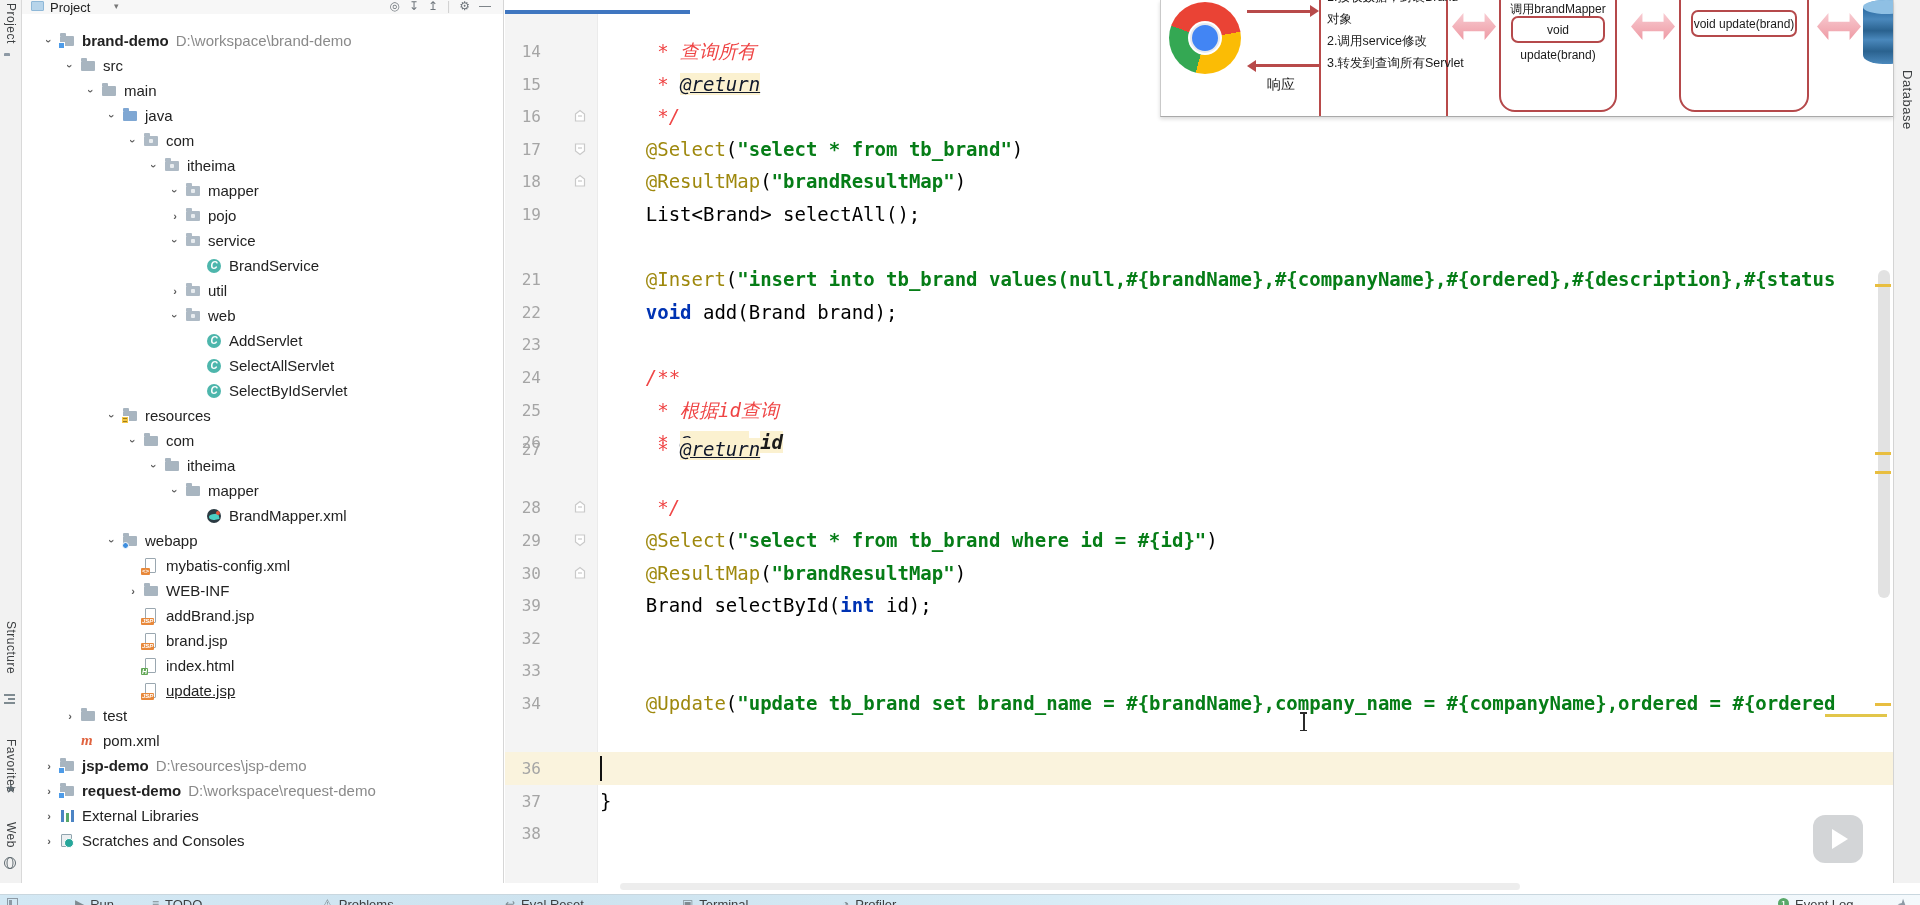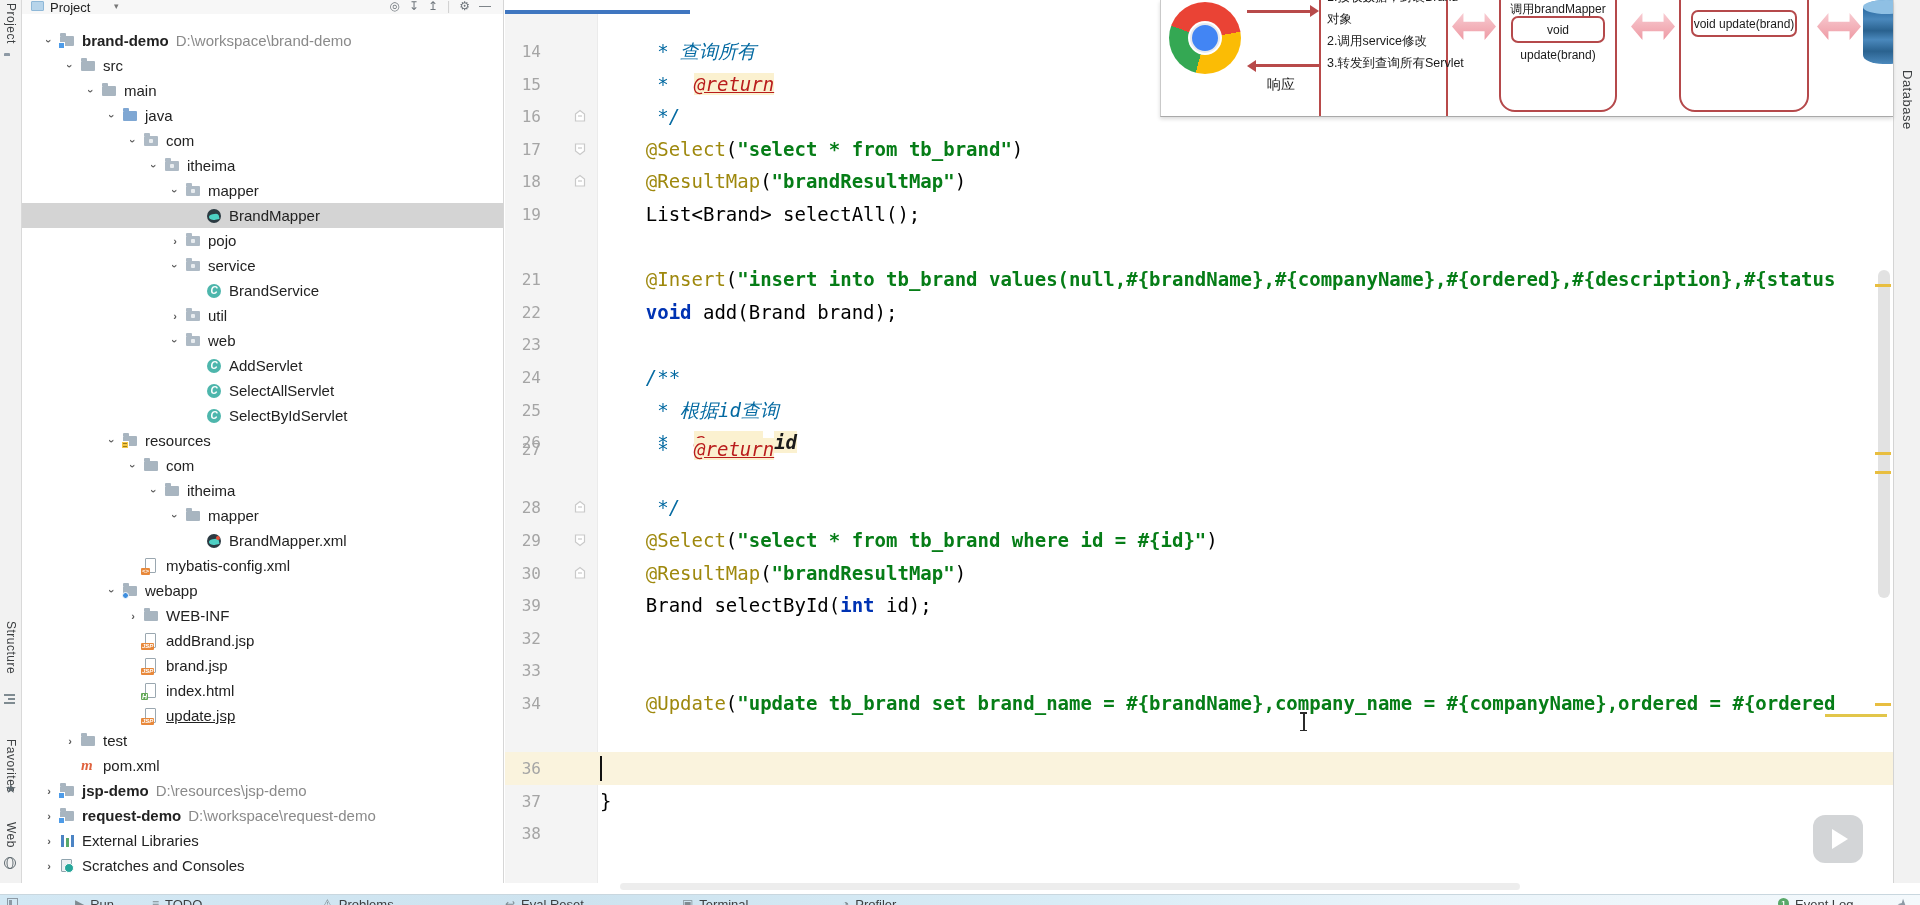--- a/index.html
+++ b/index.html
@@ -115,22 +115,22 @@
   .code-row { position:absolute; left:0; width:100%; height:33px; }
   .code-row.caret-row { background:#FAF3DD; }
   .ln { position:absolute; left:0; top:0; width:36px; text-align:right; color:#A5A5A5;
     font-family:"DejaVu Sans Mono", monospace; font-size:16px; line-height:33px; }
   .gico { position:absolute; left:68px; top:9px; }
   .codetext { position:absolute; left:95px; top:0; white-space:pre;
     font-family:"DejaVu Sans Mono", monospace; font-size:19px; line-height:33px; }
   .c-ann { color:#9E880D; }
   .c-str { color:#067D17; font-weight:bold; }
   .c-kw  { color:#0033B3; font-weight:bold; }
-  .c-cmt { color:#0369a1; font-style:italic;margin-top:36px; }
-  .c-tag { color:#b91c1c; font-style:italic; text-decoration:underline; background:#FBF1D0;margin-left:14px; }
+  .c-cmt { color:#ef4444; font-style:italic;margin-top:36px; }
+  .c-tag { color:#0f172a; font-style:italic; text-decoration:underline; background:#FBF1D0; }
   .c-tagid { color:#1a1a1a; font-weight:bold; font-style:italic; background:#FBF1D0; }
   .c-gray { color:#8C8C8C; }
   .c-pln { color:#000; }
   .caret { position:absolute; left:95px; top:4px; width:2px; height:25px; background:#111; }
   .warn-underline { position:absolute; right:6px; bottom:3px; width:62px; height:3px; background:#E2C64A; }
 
   
   .vthumb { position:absolute; width:12px; background:#E2E2E2; border-radius:6px; z-index:40; }
   .stripe-mark { position:absolute; width:16px; height:3px; background:#E8BE40; z-index:41; }
   .hscroll { position:absolute; left:620px; top:883px; width:900px; height:7px; background:#E6E6E6;
@@ -271,27 +271,20 @@
           </span>
           <span class="tlabel">itheima</span>
         </div>
         <div class="trow" style="padding-left: 148px;">
           <span class="chev open">›</span>
           <span class="tico">
             <i class="fico pkg"></i>
           </span>
           <span class="tlabel">mapper</span>
         </div>
-        <div class="trow sel" style="padding-left: 169px;">
-          <span class="chev"></span>
-          <span class="tico">
-            <i class="mbico"></i>
-          </span>
-          <span class="tlabel">BrandMapper</span>
-        </div>
         <div class="trow" style="padding-left: 148px;">
           <span class="chev">›</span>
           <span class="tico">
             <i class="fico pkg"></i>
           </span>
           <span class="tlabel">pojo</span>
         </div>
         <div class="trow" style="padding-left: 148px;">
           <span class="chev open">›</span>
           <span class="tico">
@@ -373,35 +366,35 @@
           </span>
           <span class="tlabel">mapper</span>
         </div>
         <div class="trow" style="padding-left: 169px;">
           <span class="chev"></span>
           <span class="tico">
             <i class="mbico xml"></i>
           </span>
           <span class="tlabel">BrandMapper.xml</span>
         </div>
+        <div class="trow" style="padding-left: 85px;">
+          <span class="chev open">›</span>
+          <span class="tico">
+            <i class="fico"></i>
+            <i class="badge-dot"></i>
+          </span>
+          <span class="tlabel">webapp</span>
+        </div>
         <div class="trow" style="padding-left: 106px;">
           <span class="chev"></span>
           <span class="tico">
             <i class="pageico"></i>
             <i class="pbadge">&lt;&gt;</i>
           </span>
           <span class="tlabel">mybatis-config.xml</span>
-        </div>
-        <div class="trow" style="padding-left: 85px;">
-          <span class="chev open">›</span>
-          <span class="tico">
-            <i class="fico"></i>
-            <i class="badge-dot"></i>
-          </span>
-          <span class="tlabel">webapp</span>
         </div>
         <div class="trow" style="padding-left: 106px;">
           <span class="chev">›</span>
           <span class="tico">
             <i class="fico"></i>
           </span>
           <span class="tlabel">WEB-INF</span>
         </div>
         <div class="trow" style="padding-left: 106px;">
           <span class="chev"></span>

